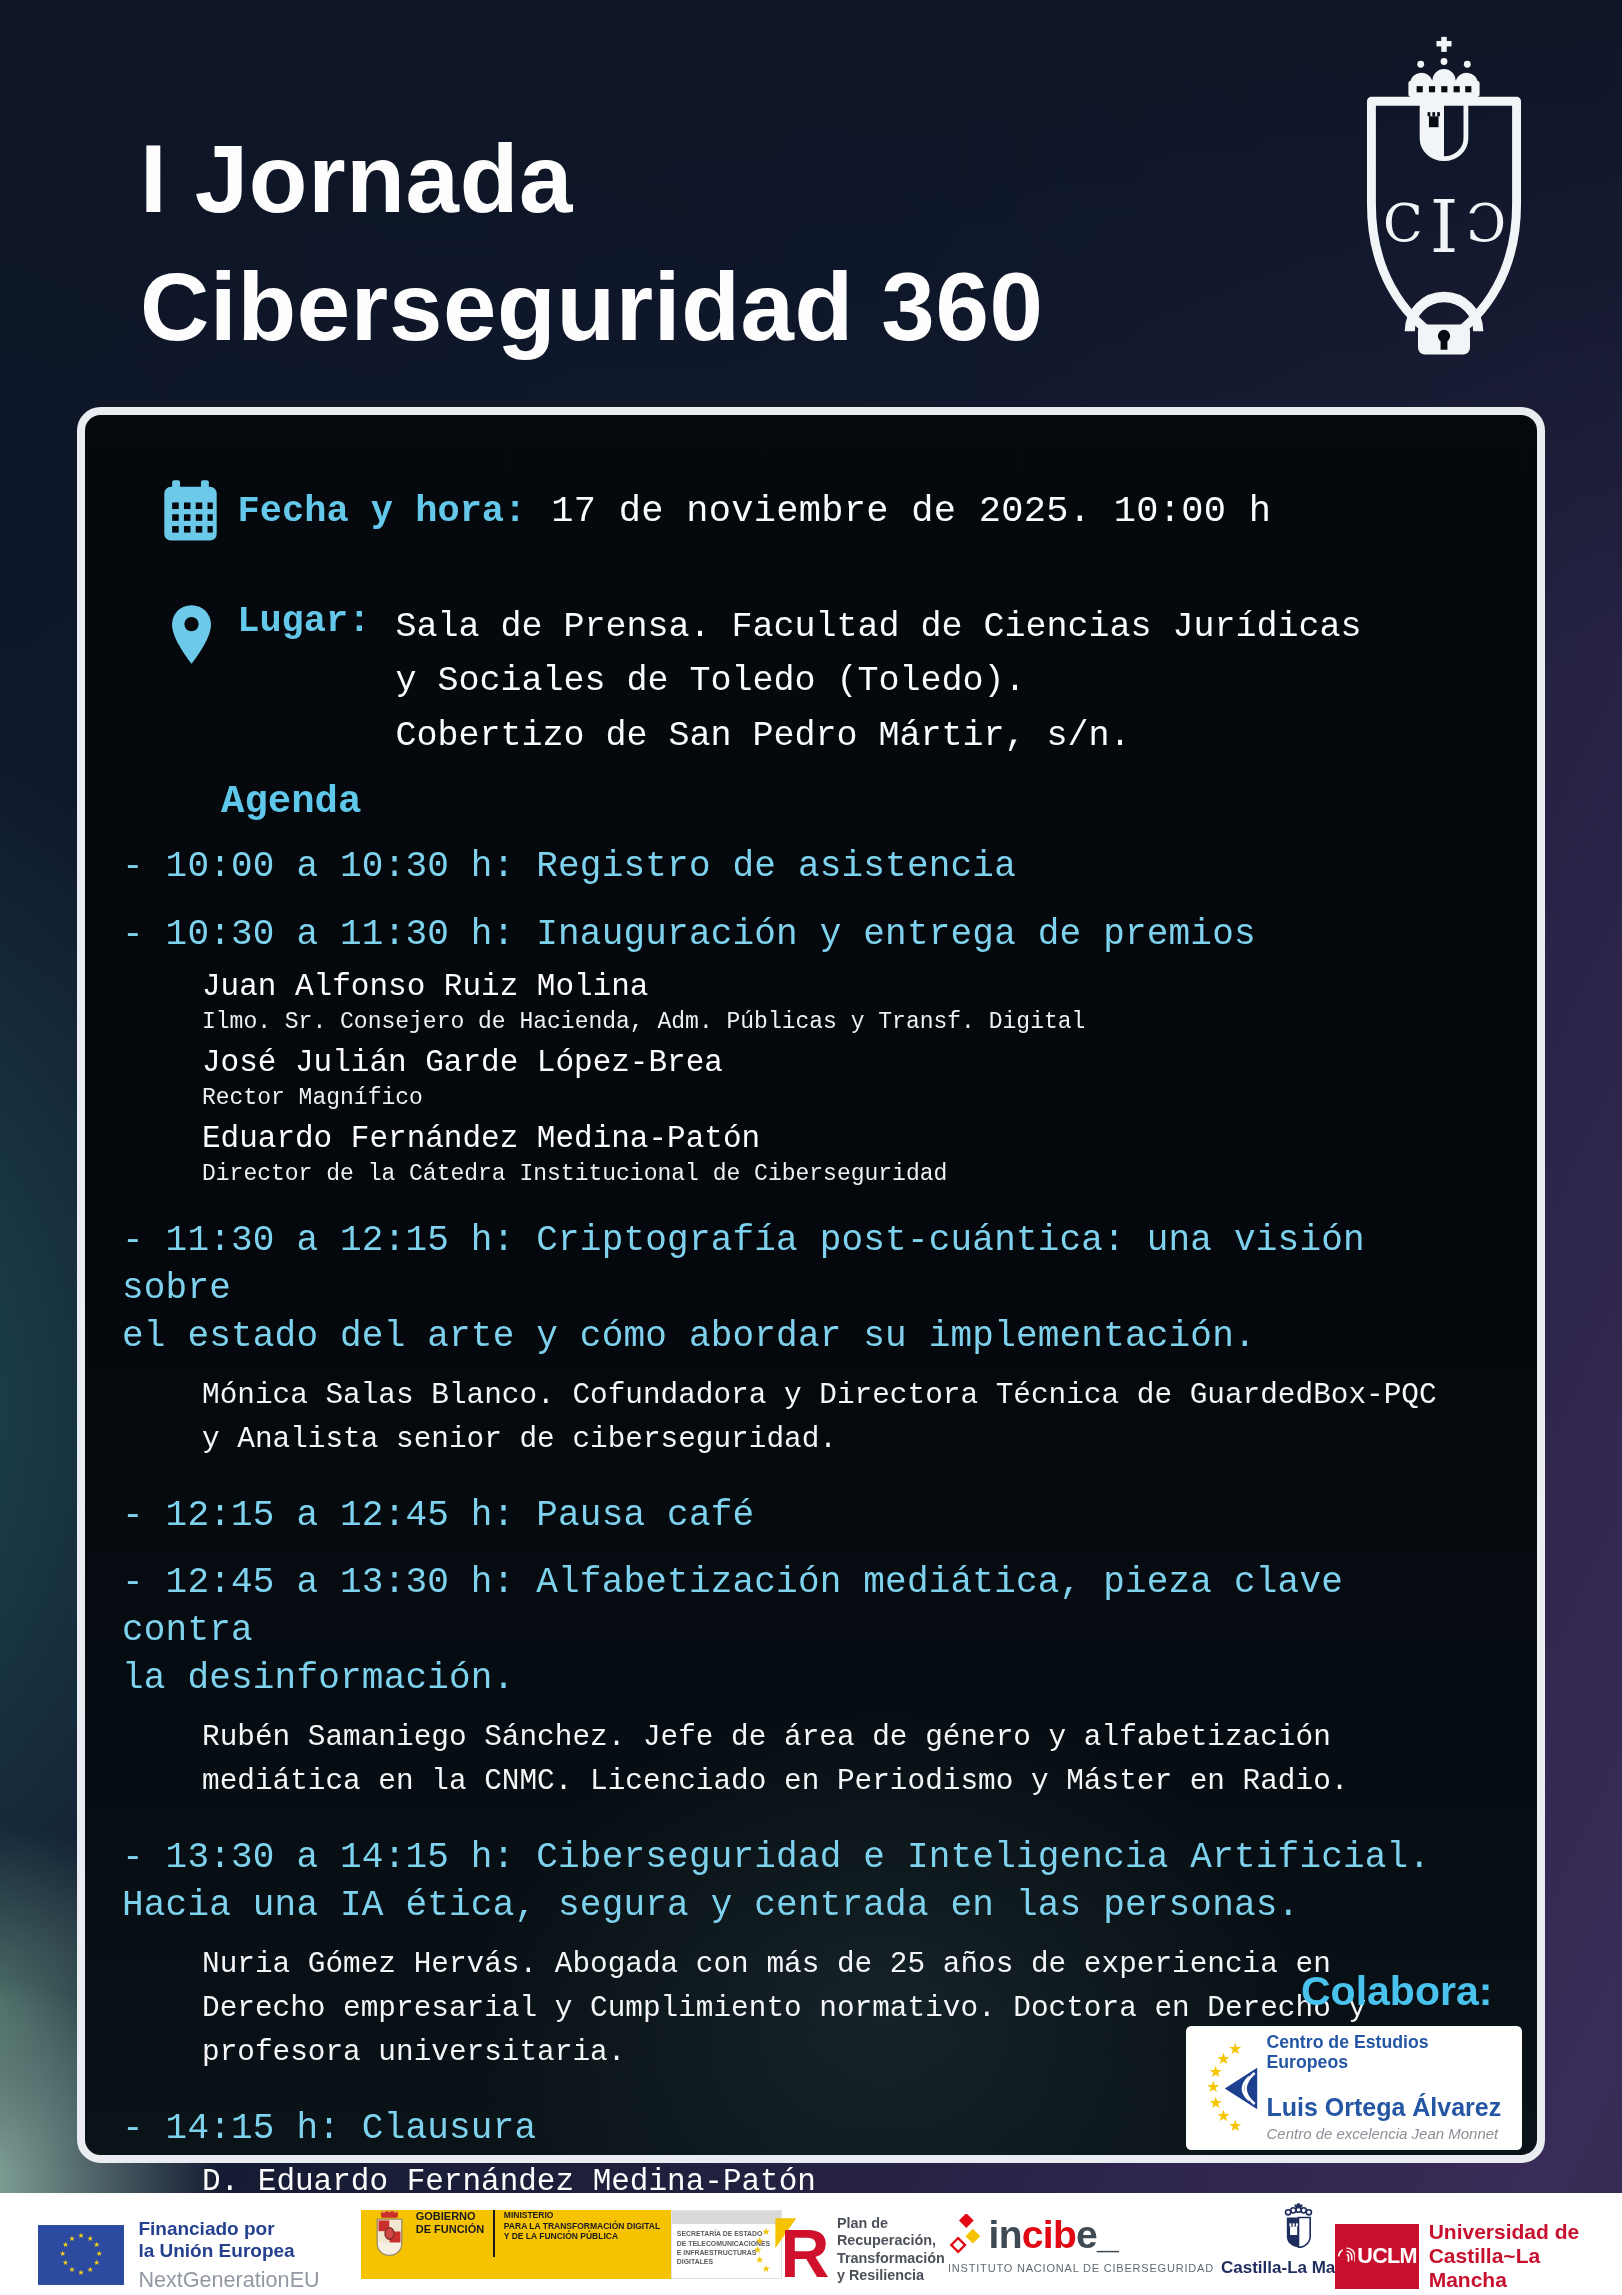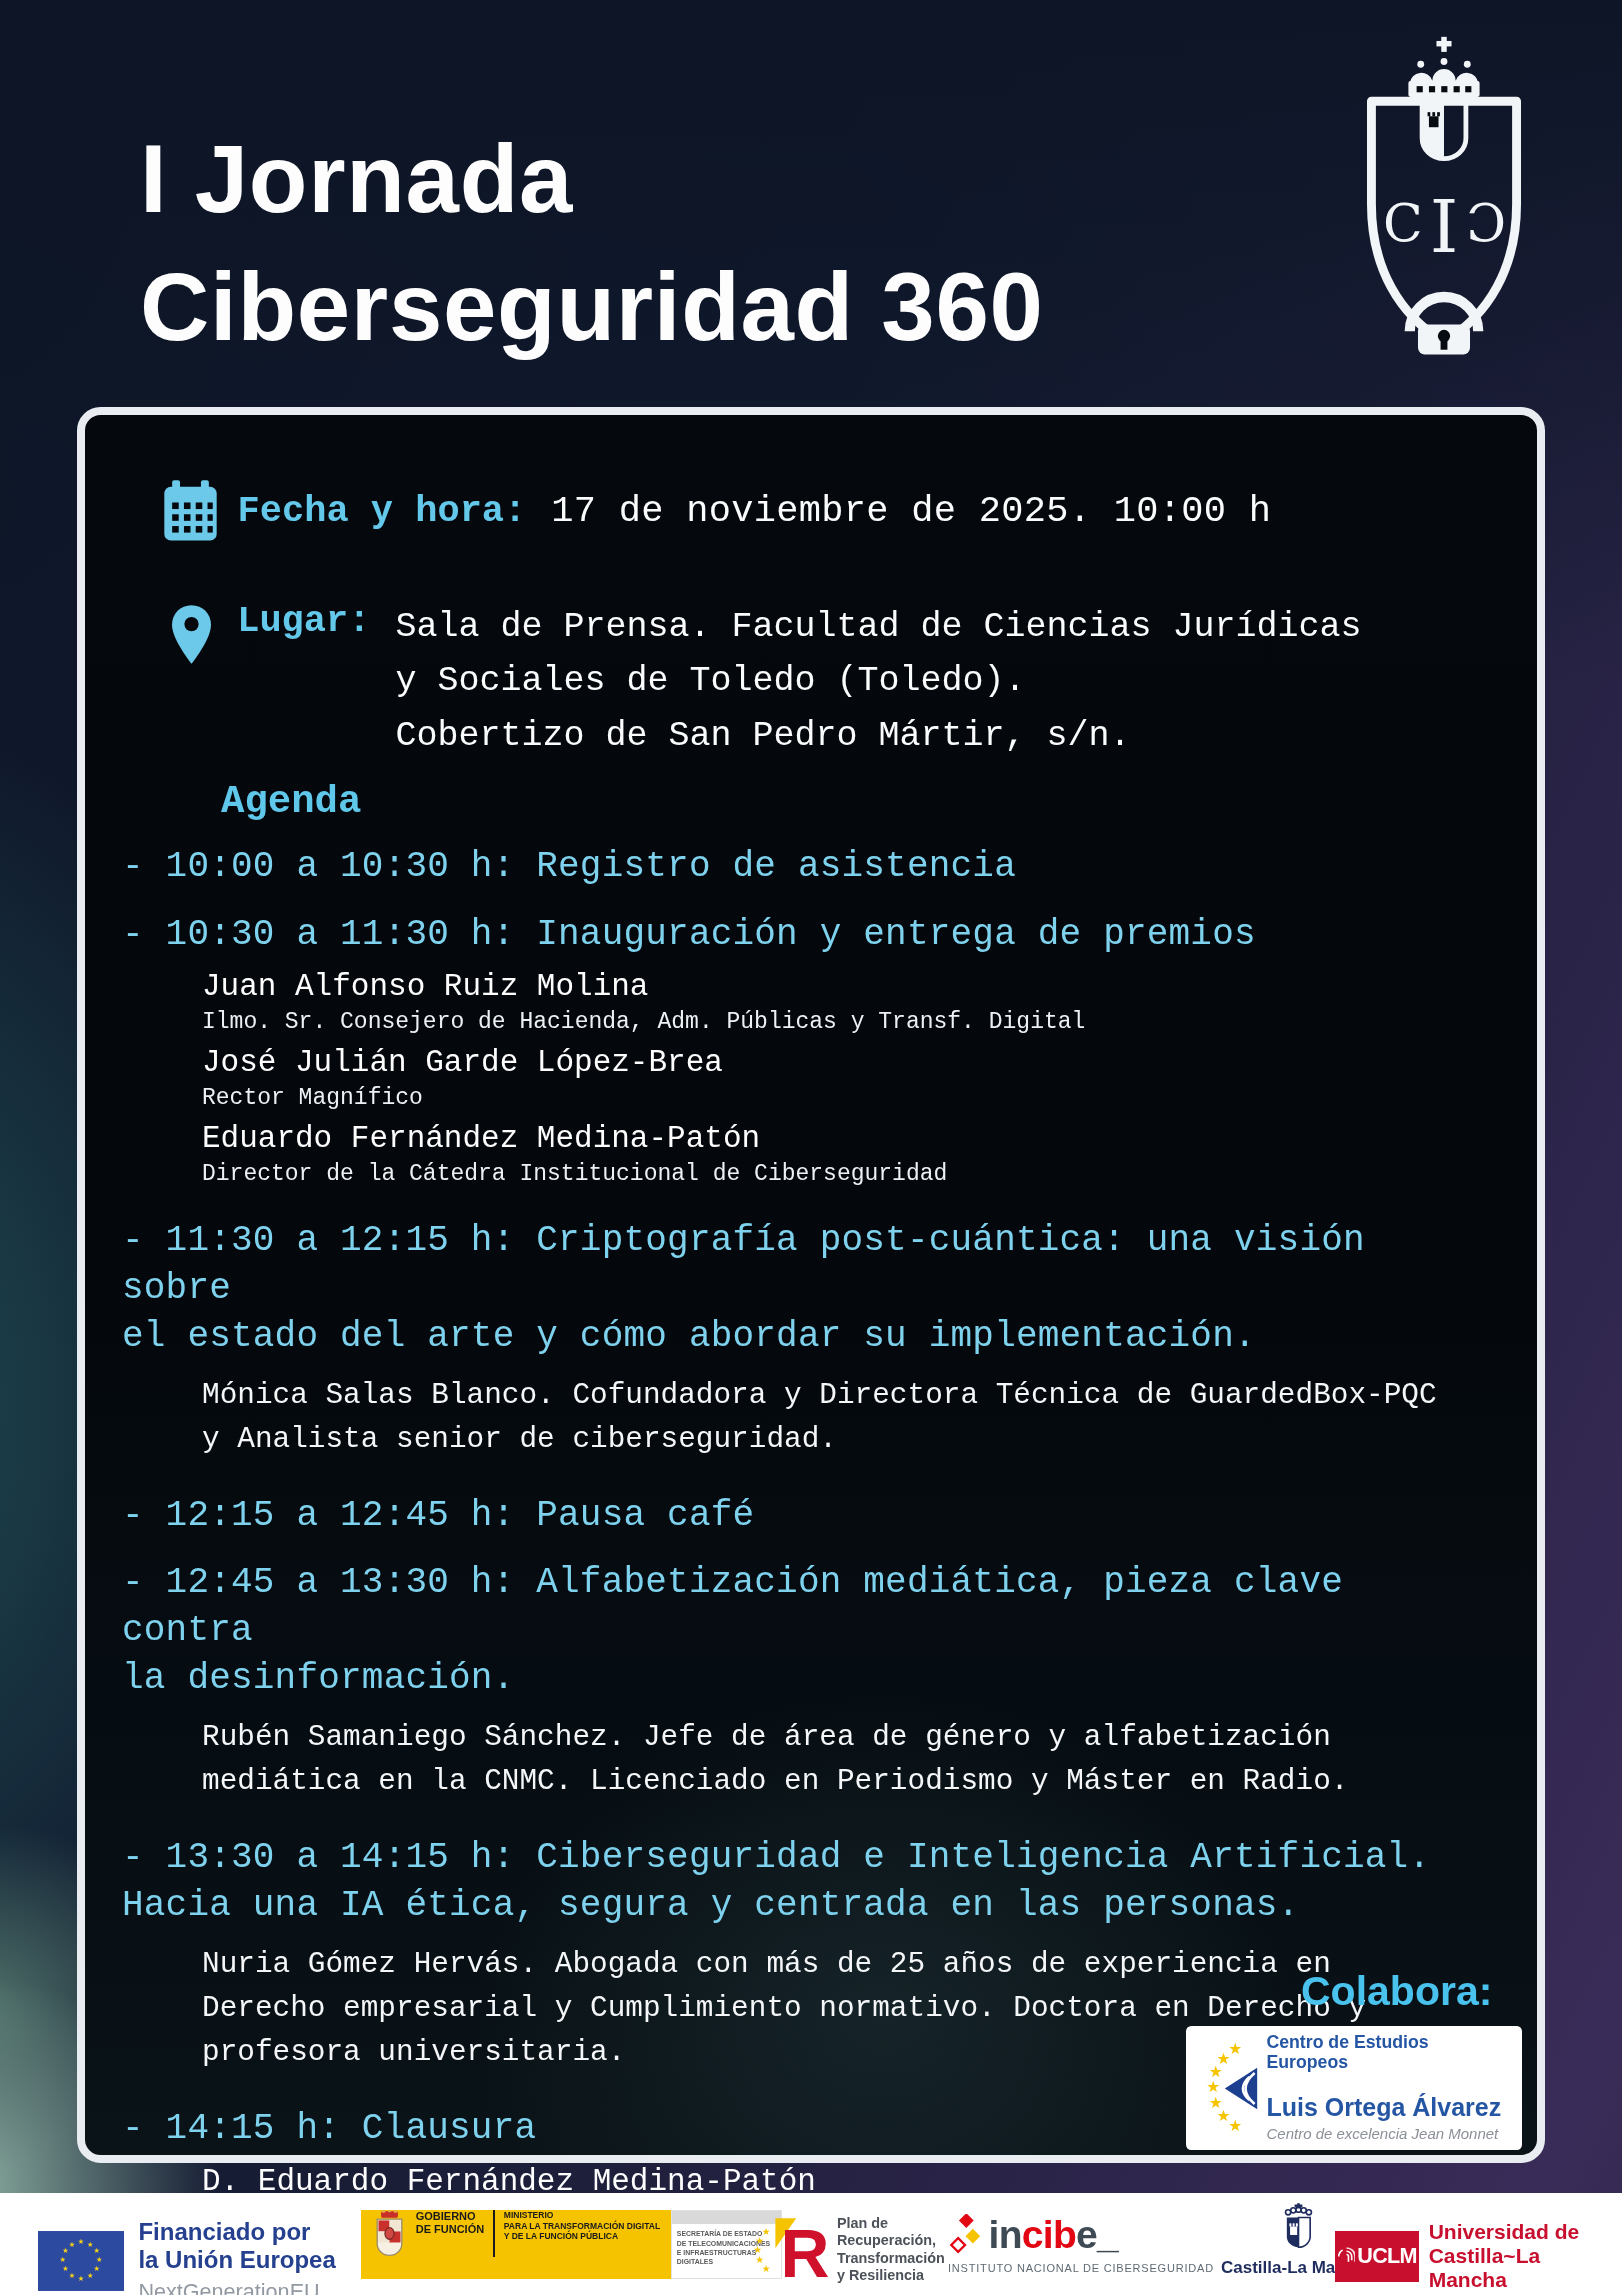--- a/index.html
+++ b/index.html
@@ -49,42 +49,42 @@
     display:flex;align-items:center;box-sizing:border-box;padding:6.5px 9.2px;gap:3.9px;
   }
   .cee-text{display:flex;flex-direction:column;line-height:1.12;}
   .cee-small{font-size:17.7px;font-weight:700;color:#2456a4;}
   .cee-big{font-size:25px;font-weight:800;color:#2456a4;margin-top:20px;}
   .cee-sub{font-size:15px;font-style:italic;color:#8b9097;margin-top:5.2px;}
   
   .footer{position:absolute;left:0;bottom:0;width:1623px;height:102px;background:#ffffff;}
   .fgrp{position:absolute;display:flex;align-items:center;}
   .f-eu{left:38px;top:2218px;gap:14.4px;}
-  .eu-text1{font-size:24px;font-weight:800;color:#24408f;line-height:1.18;}
+  .eu-text1{font-size:19px;font-weight:800;color:#24408f;line-height:1.18;}
   .eu-text2{font-size:21.6px;color:#9299a3;margin-top:3.9px;}
   .f-gob{left:361px;top:2210px;}
   .gob-yellow{display:flex;align-items:flex-start;background:#f5c300;height:69px;padding:0 10.5px;gap:9.2px;}
   .gob-name{font-size:11px;font-weight:800;color:#1b1b1b;line-height:1.2;}
   .gob-div{width:1.3px;height:47px;background:#1b1b1b;}
   .gob-min{font-size:8.5px;font-weight:700;color:#1b1b1b;line-height:1.25;}
   .gob-sec{width:111px;height:69px;background:#ffffff;box-sizing:border-box;border:0.7px solid #e2e2e2;}
   .gob-sec-band{height:13px;background:#d9d9d9;}
   .gob-sec-text{font-size:6.9px;color:#5a5a5a;font-weight:700;line-height:1.35;padding:5.2px 5.2px;}
   .f-plan{left:753px;top:2213px;gap:7.9px;}
   .plan-text{font-size:14.4px;font-weight:800;color:#4d525a;line-height:1.2;}
   .f-incibe{left:948px;top:2213px;flex-direction:column;align-items:flex-start;}
   .incibe-row{display:flex;align-items:center;gap:6.5px;}
   .incibe-word{font-size:39px;font-weight:800;letter-spacing:-0.7px;}
   .inc-gray{color:#3e4a54;}
   .inc-red{color:#e30613;}
   .incibe-sub{font-size:11px;color:#5f6a73;letter-spacing:0.8px;margin-top:5.2px;font-weight:500;}
   .f-clm{left:1217px;top:2203px;width:162px;flex-direction:column;gap:3.9px;}
   .clm-name{font-size:17px;font-weight:800;color:#1e2c5e;}
   .f-uclm{left:1335px;top:2220px;gap:9.2px;}
-  .uclm-badge{width:85px;height:51px;background:#c8102e;display:flex;align-items:center;justify-content:center;gap:2.6px;}
+  .uclm-badge{width:85px;height:65px;background:#c8102e;display:flex;align-items:center;justify-content:center;gap:2.6px;}
   .uclm-badge-text{color:#ffffff;font-size:21.6px;font-weight:800;letter-spacing:-0.7px;}
   .uclm-text{font-size:21px;font-weight:800;color:#c8102e;line-height:1.15;}
 </style>
 </head>
 <body>
 
 <div class="page">
 
   <div class="title">
     <div>I Jornada</div>

